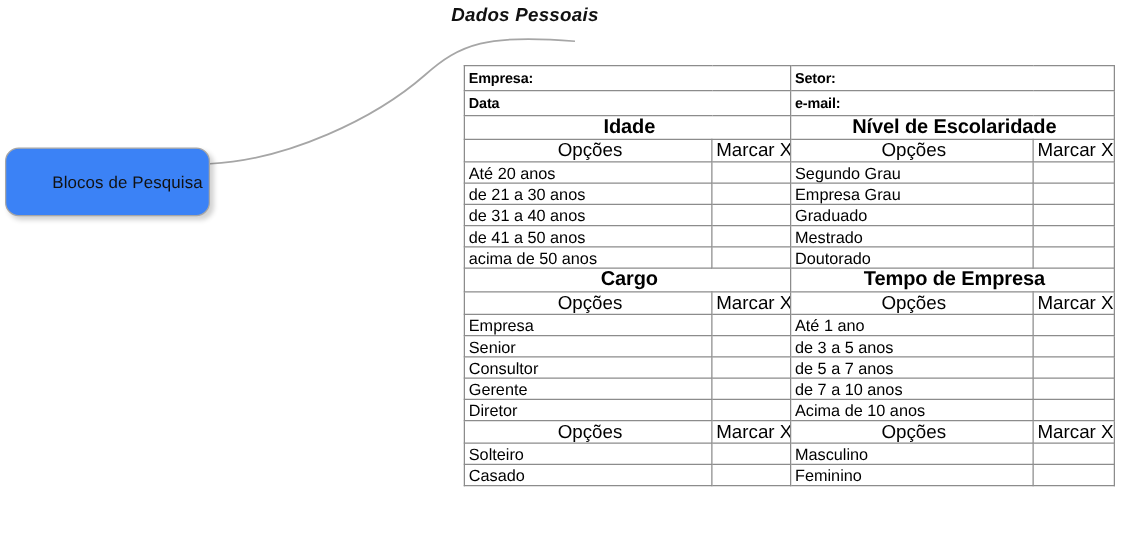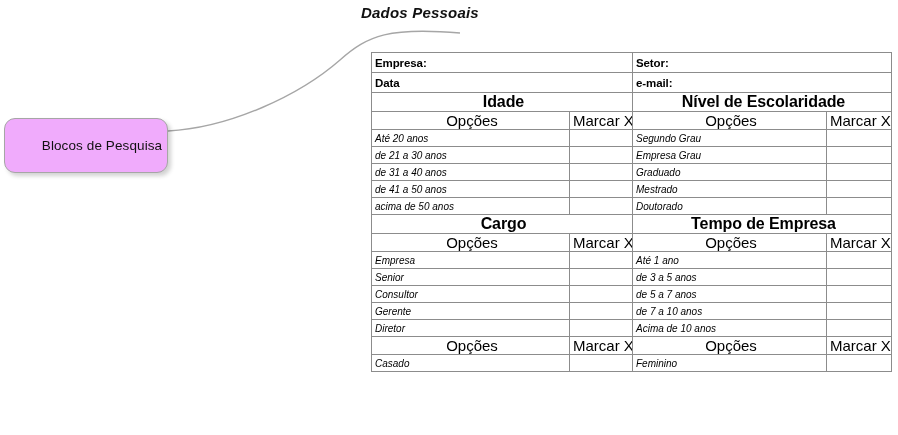--- a/index.html
+++ b/index.html
@@ -109,40 +109,39 @@
     text-align: center;
     padding: 0;
   }
   td.mark-head {
     text-align: left;
   }
 
   
   tr.data-row td {
     height: 16px;
-    font-size: 10px;
-    font-style: italic;
+    font-size: 13px;
   }
 
   td.blank { }
 
   
   col.c-opt-l  { width: 198px; }
   col.c-mark-l { width: 63px;  }
   col.c-opt-r  { width: 194px; }
   col.c-mark-r { width: 65px;  }
 </style>
 </head>
 <body>
 
 <svg id="connector-svg" viewBox="0 0 898 435">
   <path id="connector-path" d="M 168 131 C 230 128, 300 95, 340 60 C 368 35, 390 27, 460 33" fill="none" stroke="#A6A6A6" stroke-width="1.4"></path>
 </svg>
 
-<div id="node-box" style="background: #f0abfc; border-color: rgb(166, 166, 166); padding-left: 32px;">
+<div id="node-box" style="background: #3b82f6; border-color: rgb(166, 166, 166); padding-left: 32px;">
   <span class="node-label">Blocos de Pesquisa</span>
 </div>
 
 <div id="heading">Dados Pessoais</div>
 
 <table id="form-table">
   <colgroup>
     <col class="c-opt-l">
       <col class="c-mark-l">
       <col class="c-opt-r">
@@ -237,19 +236,25 @@
         <td>Acima de 10 anos</td>
         <td class="blank"></td>
       </tr>
       <tr class="sub-row">
         <td class="opt-head">Opções</td>
         <td class="mark-head">Marcar X</td>
         <td class="opt-head">Opções</td>
         <td class="mark-head">Marcar X</td>
       </tr>
       <tr class="data-row">
+        <td>Solteiro</td>
+        <td class="blank"></td>
+        <td>Masculino</td>
+        <td class="blank"></td>
+      </tr>
+      <tr class="data-row">
         <td>Casado</td>
         <td class="blank"></td>
         <td>Feminino</td>
         <td class="blank"></td>
       </tr>
     </tbody>
 </table>
 
 </body></html>

